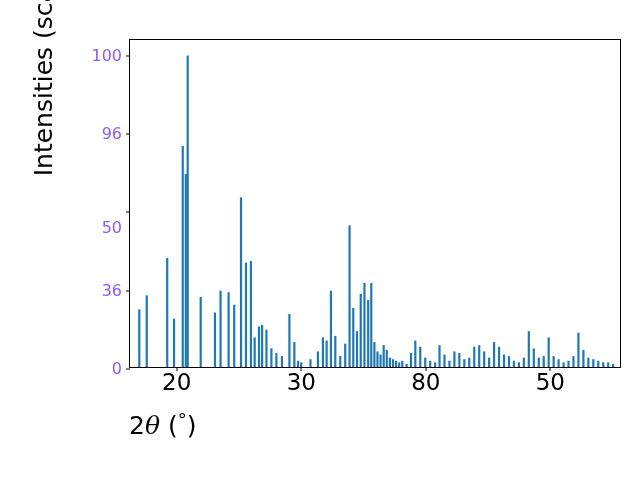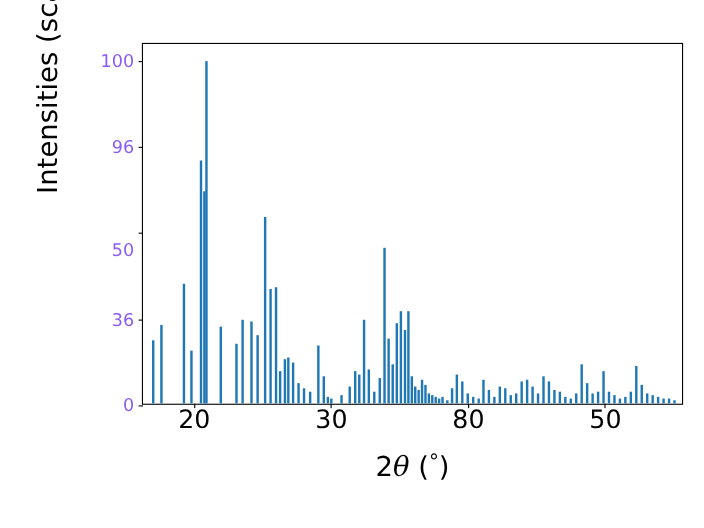--- a/index.html
+++ b/index.html
@@ -88,21 +88,21 @@
     color: #000000;
     line-height: 1;
   }
 
   
   #xlabel {
     position: absolute;
     left: 129px;
     width: 492px;
     top: 410px;
-    text-align: center;
+    text-align: left;
     font-size: 25px;
     color: #000000;
     line-height: 1.1;
     white-space: nowrap;
   }
   #xlabel .theta {
     font-family: "DejaVu Serif", serif;
     font-style: italic;
   }
   #xlabel .deg {

